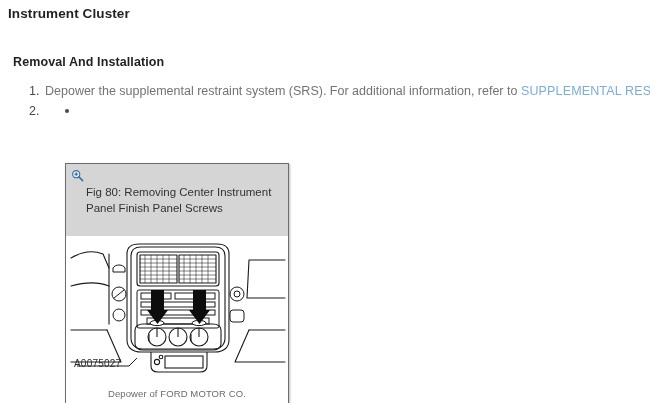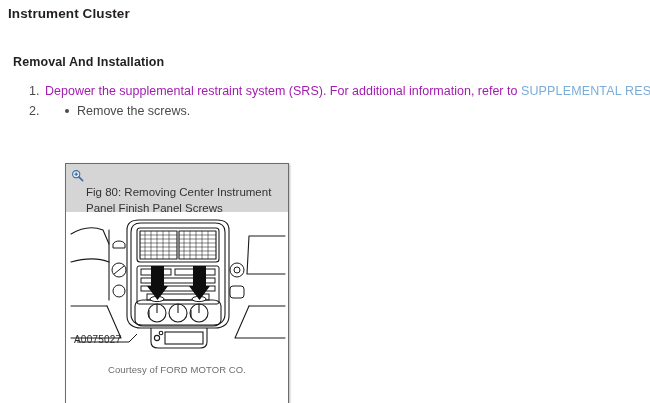--- a/index.html
+++ b/index.html
@@ -59,21 +59,21 @@
     padding-left: 16px;
     white-space: nowrap;
   }
   .step-num {
     position: absolute;
     left: 0;
     top: 0;
     font-size: 12.5px;
     color: #4a4a4a;
   }
-  .step-text { color: #a21caf; }
+  .step-text { color: #737373; }
 
   .xref {
     color: #7badd8;
     text-decoration: none;
     letter-spacing: 0.15px;
   }
 
   
   .bullets {
     margin-top: 1px;
@@ -106,21 +106,21 @@
     height: 245px;
     background: #ffffff;
     border: 1px solid #6d6d6d;
     box-sizing: border-box;
     box-shadow: 1px 1px 2px rgba(0,0,0,0.28);
     overflow: hidden;
   }
 
   .figure-header {
     position: relative;
-    height: 48px;
+    height: 72px;
     background: #d5d5d5;
     box-sizing: border-box;
   }
 
   .zoom-icon {
     position: absolute;
     left: 5px;
     top: 4px;
     width: 13px;
     height: 13px;
@@ -186,21 +186,20 @@
       <span class="step-num">1.</span>
       <span class="step-text">Depower the supplemental restraint system (SRS). For additional information, refer to </span><a class="xref" href="#">SUPPLEMENTAL RESTRAINT SYSTEM</a>
     </div>
 
     <div class="step">
       <span class="step-num">2.</span>
 
       <div class="bullets">
         <div class="bullet">
           <span class="bullet-dot"></span>
-          <span>Remove the screws.</span>
         </div>
       </div>
     </div>
 
   </div>
 
   <div class="figure-box">
 
     <div class="figure-header">
 
@@ -316,17 +315,17 @@
           <path d="M124 52 L 137 52 L 137 72 L 141 72 L 130.5 86 L 120 72 L 124 72 Z"></path>
         </g>
 
         <g fill="none" stroke="#1a1a1a" stroke-width="1">
           <path d="M8 128 L 60 128 L 68 120"></path>
         </g>
       </svg>
 
       <div class="part-code">A0075027</div>
 
-      <div class="courtesy">Courtesy of FORD MOTOR CO.</div>
+      <div class="courtesy">Depower of FORD MOTOR CO.</div>
     </div>
   </div>
 
 </div>
 
 </body></html>

